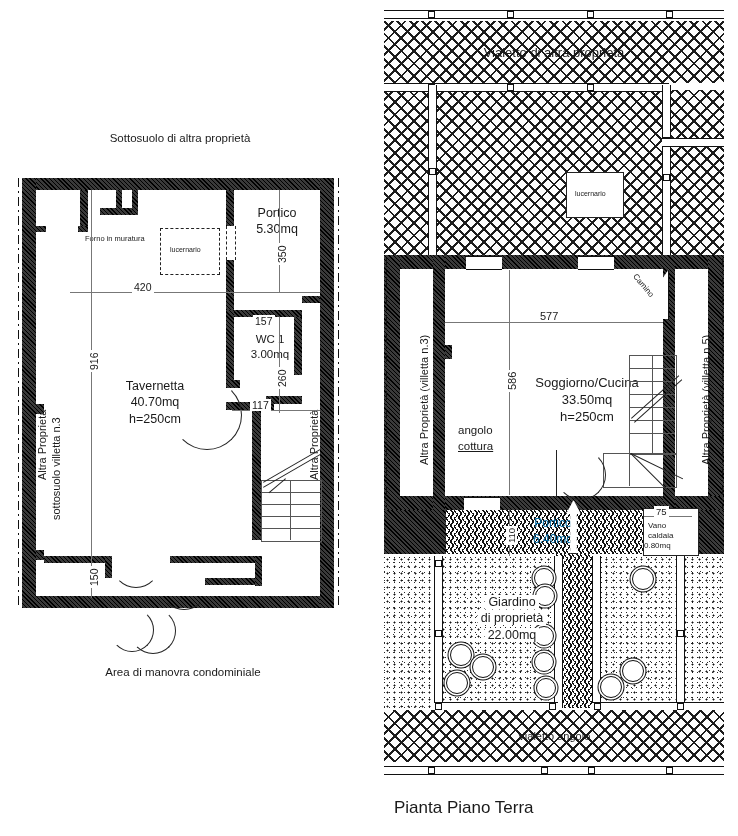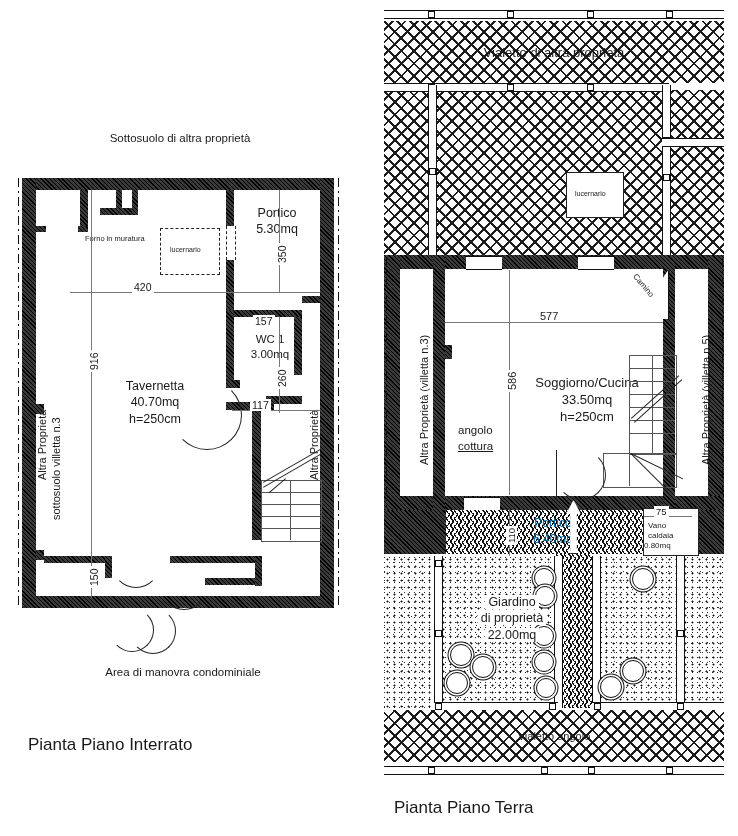--- a/index.html
+++ b/index.html
@@ -190,21 +190,20 @@
   <div class="dimlabel v" style="left:276px;top:265px;">350</div>
 
   <div class="dim" style="left:279px;top:317px;width:1px;height:96px;"></div>
   <div class="dimlabel v" style="left:276px;top:389px;">260</div>
 
   <div class="dim" style="left:91px;top:556px;width:1px;height:42px;"></div>
   <div class="dimlabel v" style="left:88px;top:588px;">150</div>
 
   <div class="cap ctr" style="left:183px;top:666px;">Area di manovra condominiale</div>
 
-  <div class="title" style="left:28px;top:735px;">Pianta Piano Interrato</div>
 </div>
 
 <div class="plan" style="left:376px;top:0;width:362px;height:836px;">
 
   <div class="rail" style="left:8px;top:10px;width:340px;"></div>
   <div class="post" style="left:52px;top:11px;"></div>
   <div class="post" style="left:131px;top:11px;"></div>
   <div class="post" style="left:211px;top:11px;"></div>
   <div class="post" style="left:290px;top:11px;"></div>
 

